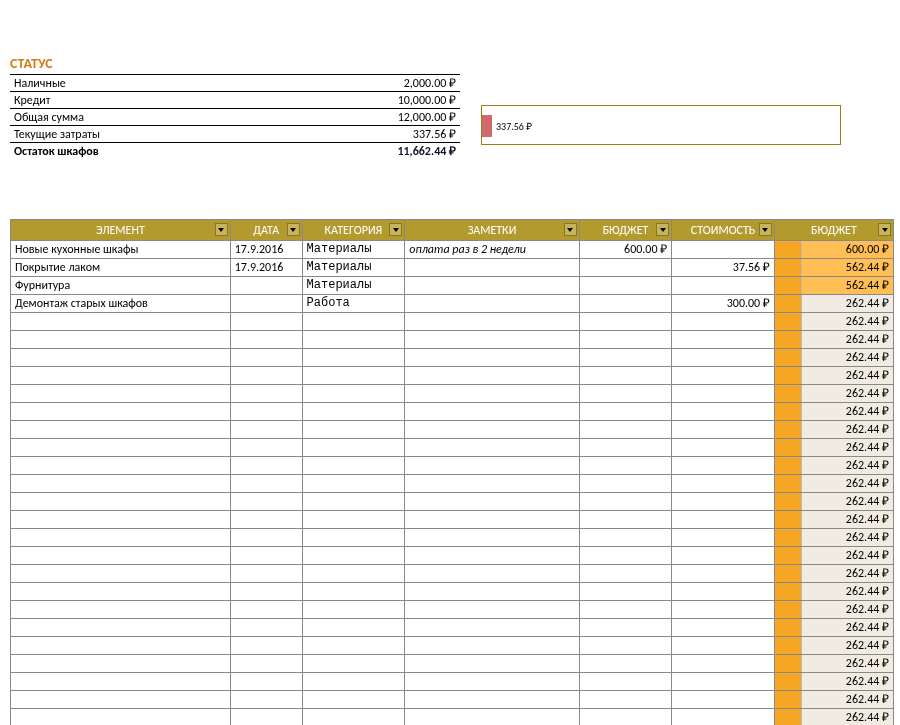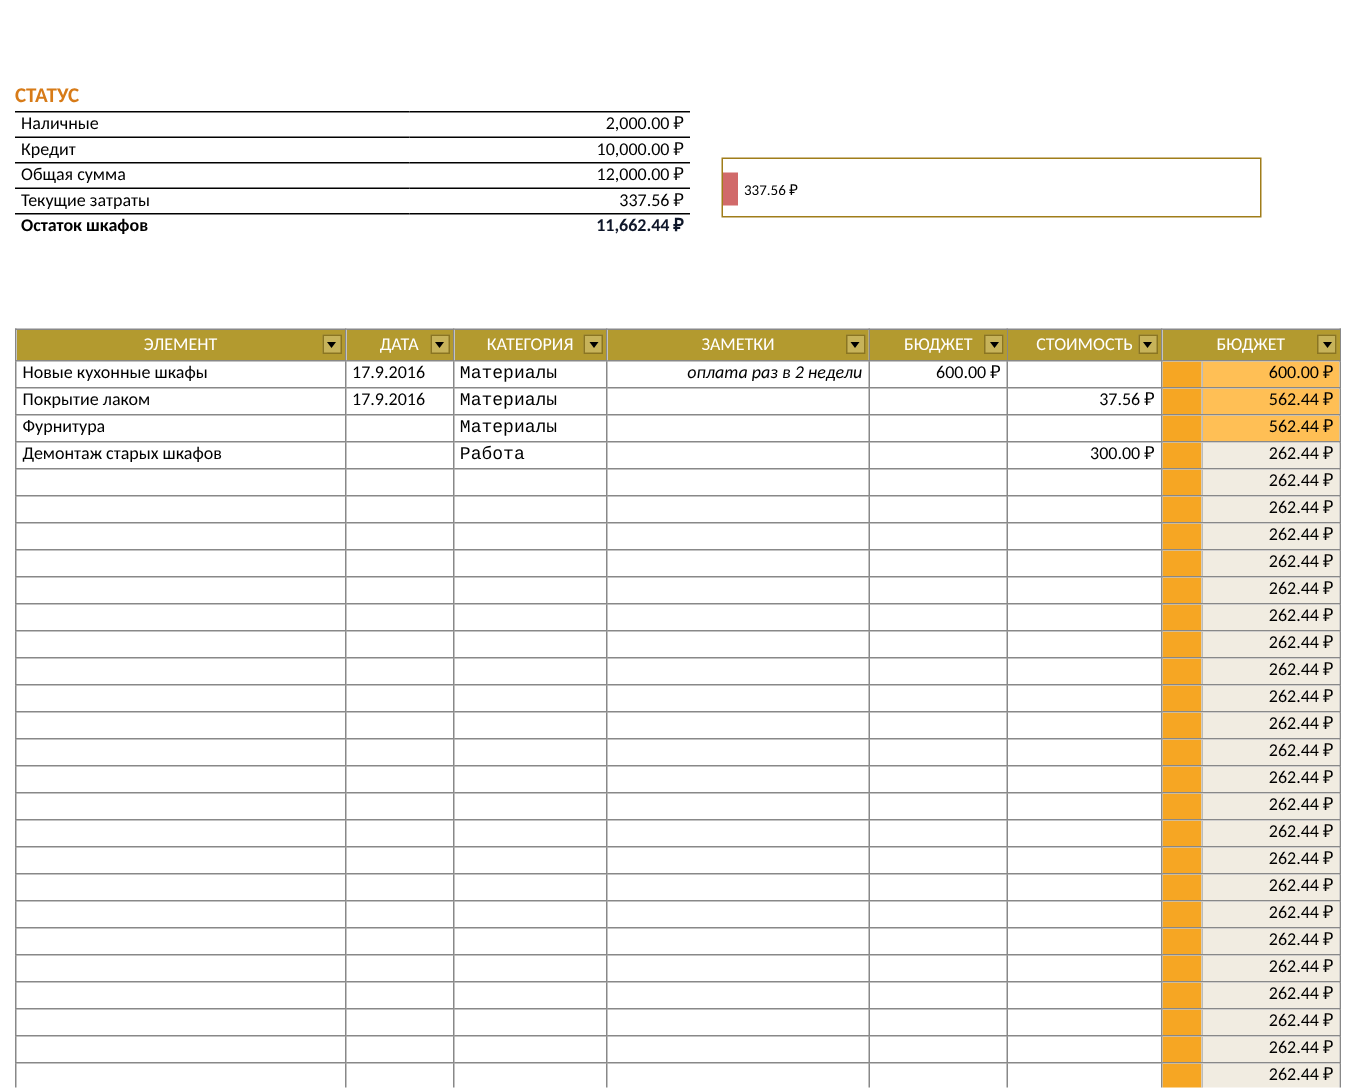--- a/index.html
+++ b/index.html
@@ -88,21 +88,21 @@
     color: #fff;
     text-align: center;
     position: relative;
     font-weight: normal;
     height: 20px;
     line-height: 20px;
   }
   .col-element { width: 214px; }
   .col-date    { width: 70px; margin-top: 44px; }
   .col-cat     { width: 100px; font-family: Liberation Mono, monospace; }
-  .col-notes   { width: 170px; text-align: right; }
+  .col-notes   { width: 170px; }
   .col-budget  { width: 90px; text-align: right; }
   .col-cost    { width: 100px; text-align: right; }
 
   td.col-budget, td.col-cost { text-align: right; }
 
   .filter-btn {
     position: absolute;
     right: 2px;
     top: 3px;
     width: 13px;

